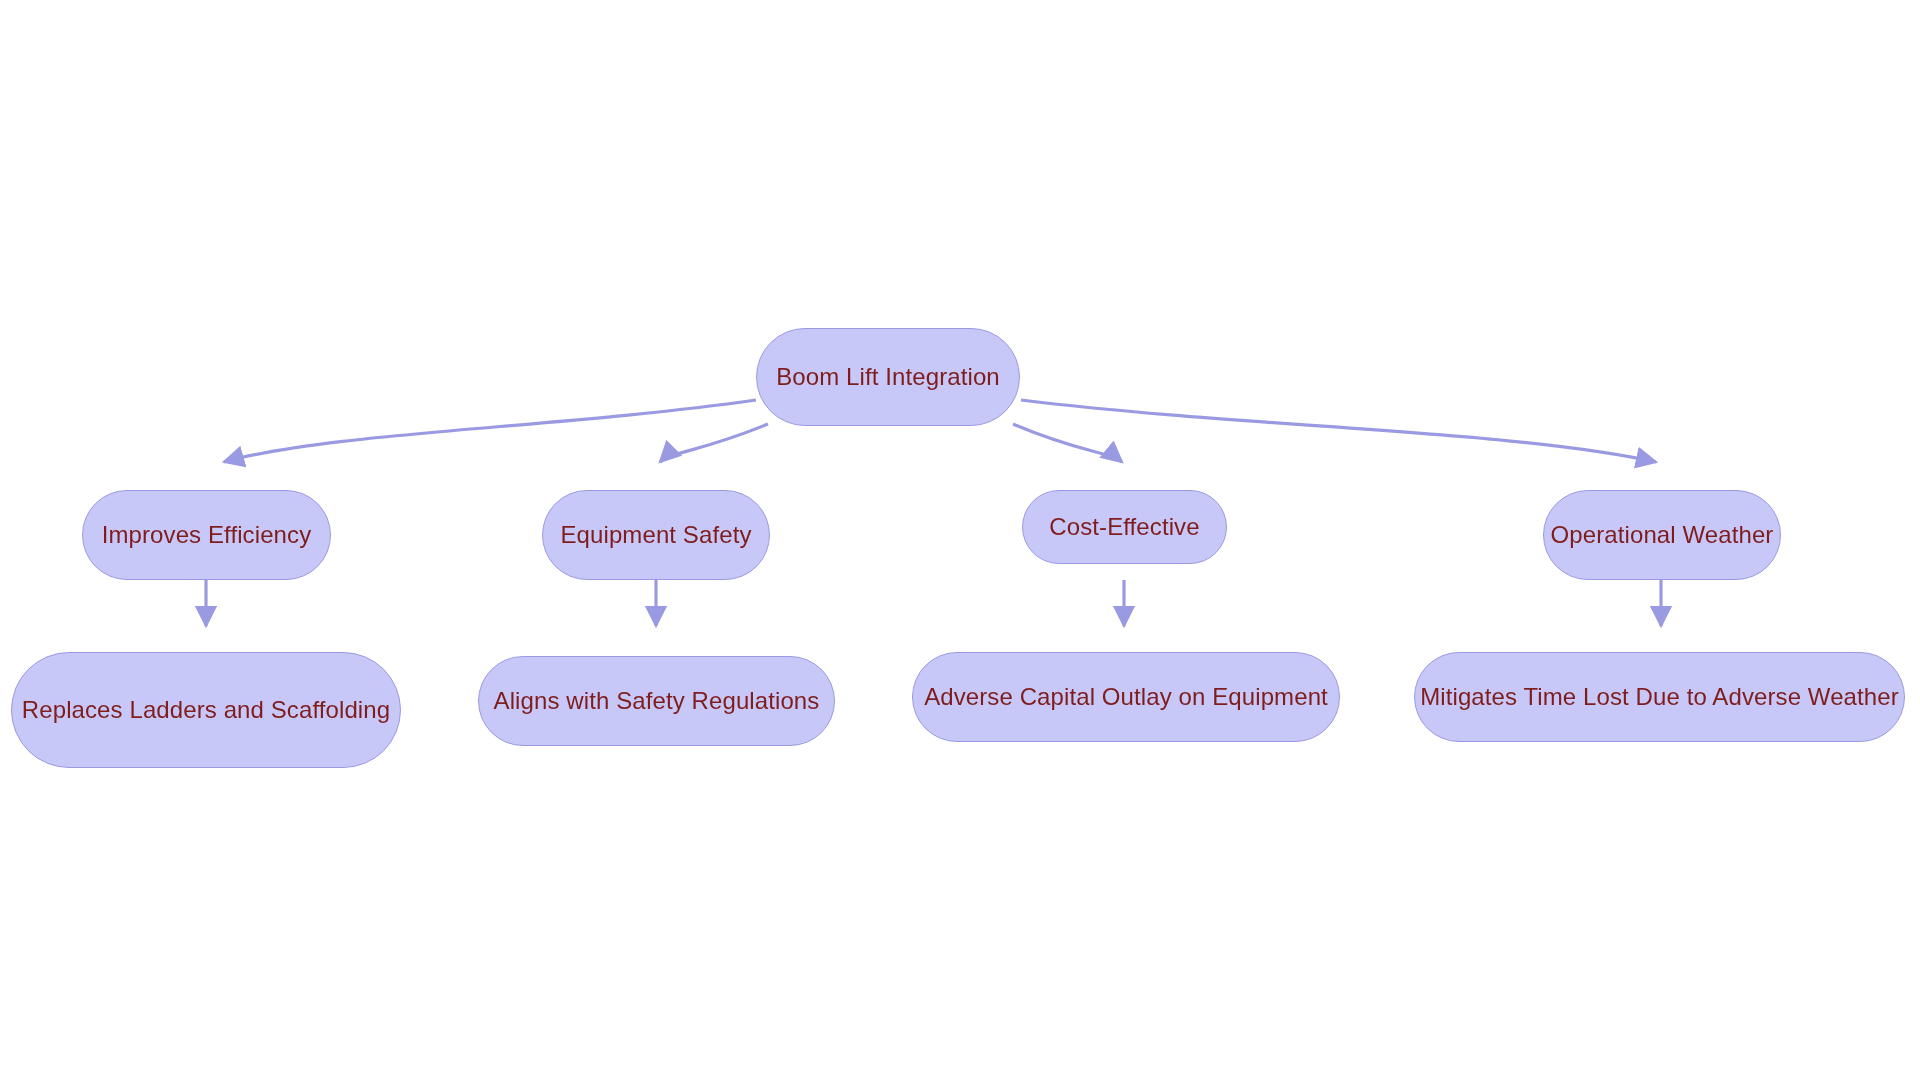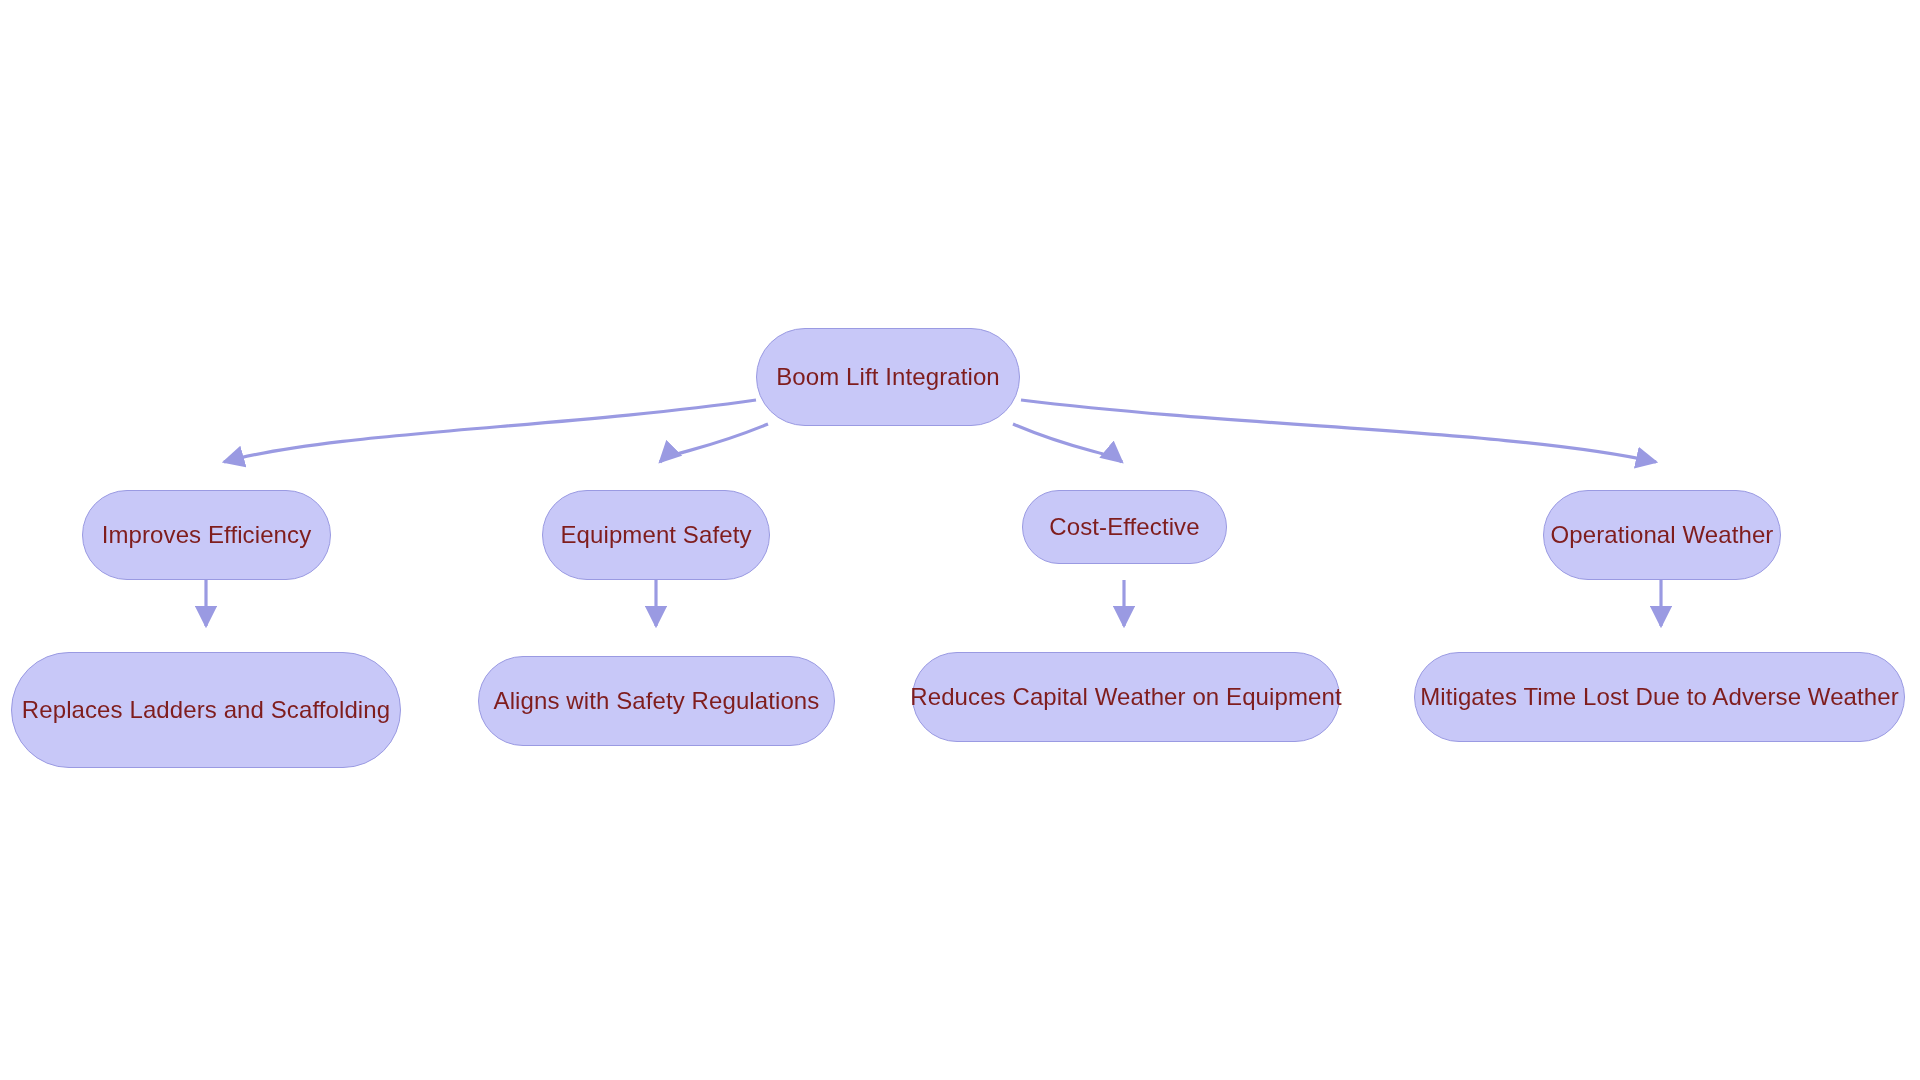--- a/index.html
+++ b/index.html
@@ -99,20 +99,20 @@
 
   <div class="node" style="left:11px; top:652px; width:390px; height:116px;">
     <span class="node-label">Replaces Ladders and Scaffolding</span>
   </div>
 
   <div class="node" style="left:478px; top:644px; width:357px; height:90px;margin-top:12px;">
     <span class="node-label">Aligns with Safety Regulations</span>
   </div>
 
   <div class="node" style="left:912px; top:652px; width:428px; height:90px;">
-    <span class="node-label">Reduces Capital Weather on Equipment</span>
+    <span class="node-label">Adverse Capital Outlay on Equipment</span>
   </div>
 
   <div class="node" style="left:1414px; top:652px; width:491px; height:90px;align-items:center;">
     <span class="node-label">Mitigates Time Lost Due to Adverse Weather</span>
   </div>
 
 </div>
 
 </body></html>

